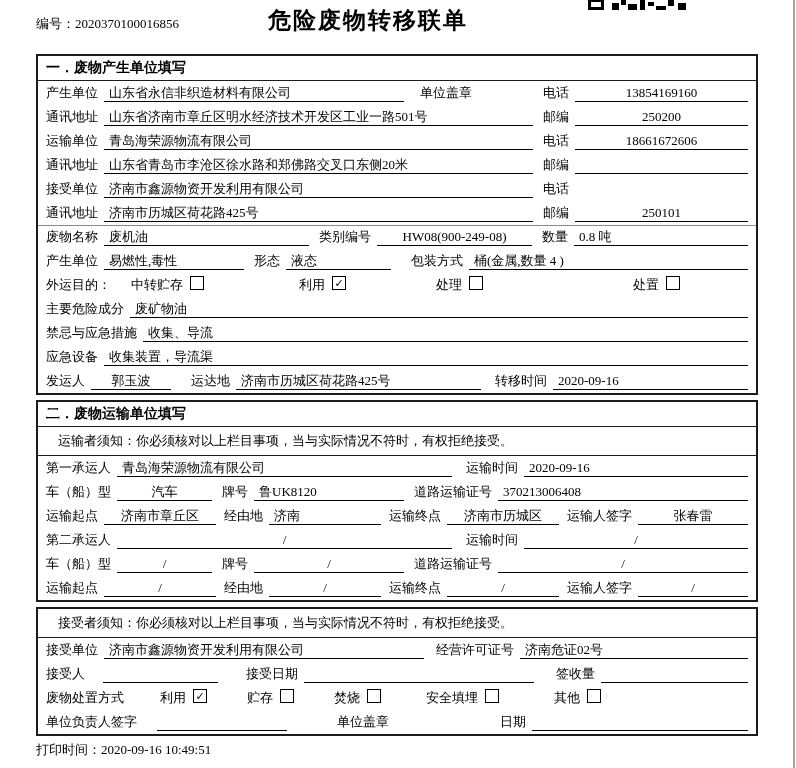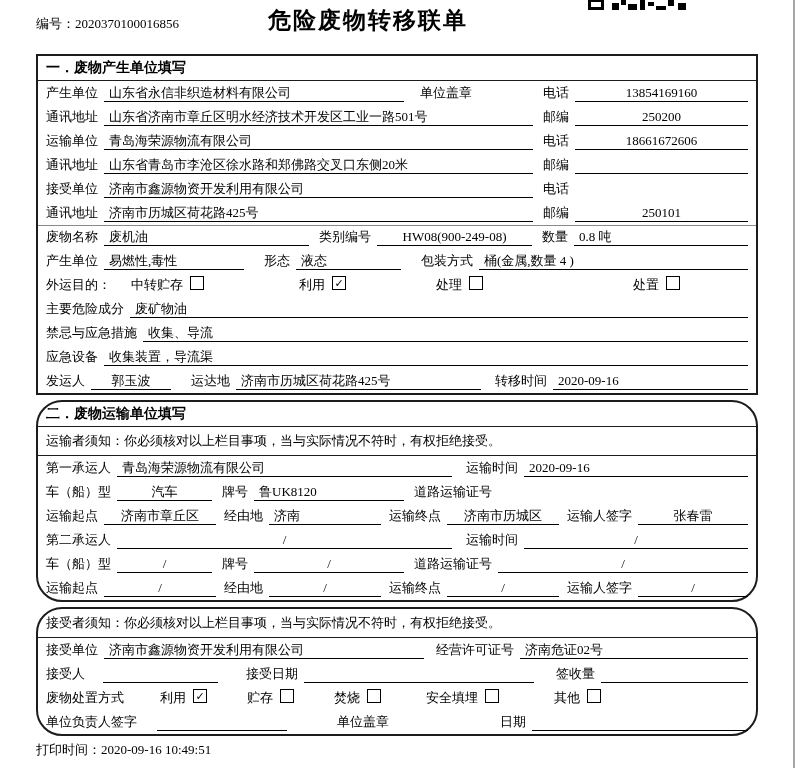--- a/index.html
+++ b/index.html
@@ -15,24 +15,24 @@
   .hd { position:relative; height:54px; }
   .doc-no { position:absolute; left:36px; top:15px; white-space:nowrap; }
   .doc-title { position:absolute; left:0; right:60px; top:5px; text-align:center;
                font-size:23px; font-weight:bold; letter-spacing:2px; }
   .qr { position:absolute; left:588px; top:0; width:100px; height:10px; }
   .qr i { position:absolute; background:#000; }
 
   
   .tbl { margin-left:36px; width:722px; box-sizing:border-box;
          border:2px solid #1c1c1c; background:#fff; }
-  .tbl + .tbl { margin-top:5px;border-radius:26px; }
+  .tbl + .tbl { margin-top:5px; }
   .thdr { height:24px; line-height:24px; padding:0 8px; font-weight:bold; font-size:14px;
           border-bottom:1.5px solid #1c1c1c; }
-  .note { height:28px; display:flex; align-items:center; padding:0 8px;
+  .note { height:28px; display:flex; align-items:center; padding:0 20px;
           border-bottom:1.5px solid #1c1c1c; }
   .row { height:24px; display:flex; align-items:flex-end; padding:0 8px 3px 8px; box-sizing:border-box; }
   .row.sep { border-top:1px solid #8a8a8a; }
   .lcol { flex:1; display:flex; align-items:flex-end; min-width:0; margin-right:10px; }
   .rcol { width:205px; flex:none; display:flex; align-items:flex-end;text-align:center; }
   .lbl { white-space:nowrap; height:18px; line-height:18px; flex:none; margin-right:6px; }
   .val { border-bottom:1px solid #000; height:18px; line-height:18px;
          padding:0 5px; white-space:nowrap; overflow:hidden; box-sizing:border-box; flex:none; }
   .val.c { text-align:center; }
   .flex1 { flex:1 1 auto; }
@@ -142,21 +142,21 @@
     <span class="val" style="width:205px">废机油</span>
     <span class="lbl" style="margin-left:10px">类别编号</span>
     <span class="val c" style="width:155px">HW08(900-249-08)</span>
     <span class="lbl" style="margin-left:10px">数量</span>
     <span class="val flex1">0.8 吨</span>
   </div>
 
   <div class="row">
     <span class="lbl">产生单位</span>
     <span class="val" style="width:140px">易燃性,毒性</span>
-    <span class="lbl" style="margin-left:20px">形态</span>
+    <span class="lbl" style="margin-left:10px">形态</span>
     <span class="val" style="width:105px">液态</span>
     <span class="lbl" style="margin-left:20px">包装方式</span>
     <span class="val flex1">桶(金属,数量 4 )</span>
   </div>
 
   <div class="row">
     <span class="lbl">外运目的：</span>
     <span class="opt" style="margin-left:14px">
       <span class="lbl">中转贮存</span>
       <span class="cb">
@@ -220,20 +220,21 @@
     <span class="lbl" style="margin-left:14px">运输时间</span>
     <span class="val flex1">2020-09-16</span>
   </div>
 
   <div class="row">
     <span class="lbl">车（船）型</span>
     <span class="val c" style="width:95px">汽车</span>
     <span class="lbl" style="margin-left:10px">牌号</span>
     <span class="val" style="width:150px">鲁UK8120</span>
     <span class="lbl" style="margin-left:10px">道路运输证号</span>
+    <span class="val flex1">370213006408</span>
   </div>
 
   <div class="row">
     <span class="lbl">运输起点</span>
     <span class="val c" style="width:112px">济南市章丘区</span>
     <span class="lbl" style="margin-left:8px">经由地</span>
     <span class="val" style="width:112px">济南</span>
     <span class="lbl" style="margin-left:8px">运输终点</span>
     <span class="val c" style="width:112px">济南市历城区</span>
     <span class="lbl" style="margin-left:8px">运输人签字</span>

